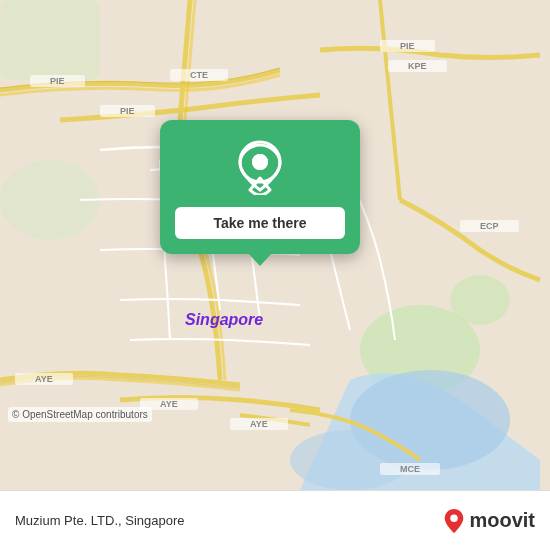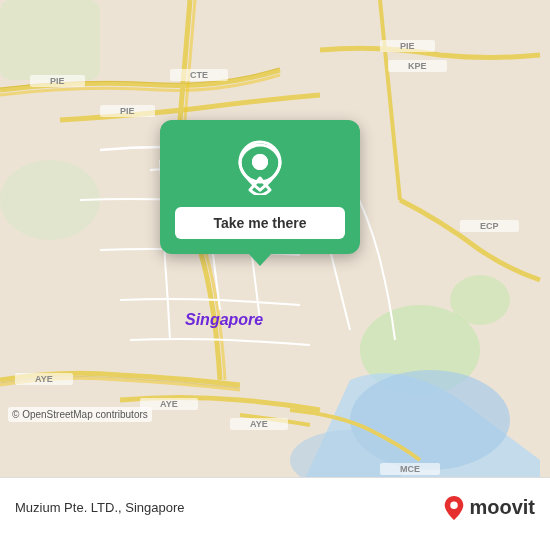--- a/index.html
+++ b/index.html
@@ -64,21 +64,21 @@
       font-size: 14px;
       font-weight: 600;
       cursor: pointer;
       width: 100%;
       text-align: center;
     }
 
     
     #bottom-bar {
       position: absolute;
-      bottom: 13px;
+      bottom: 0;
       left: 0;
       width: 550px;
       height: 60px;
       background: white;
       display: flex;
       align-items: center;
       justify-content: space-between;
       padding: 0 15px;
       border-top: 1px solid #ddd;
       z-index: 20;

